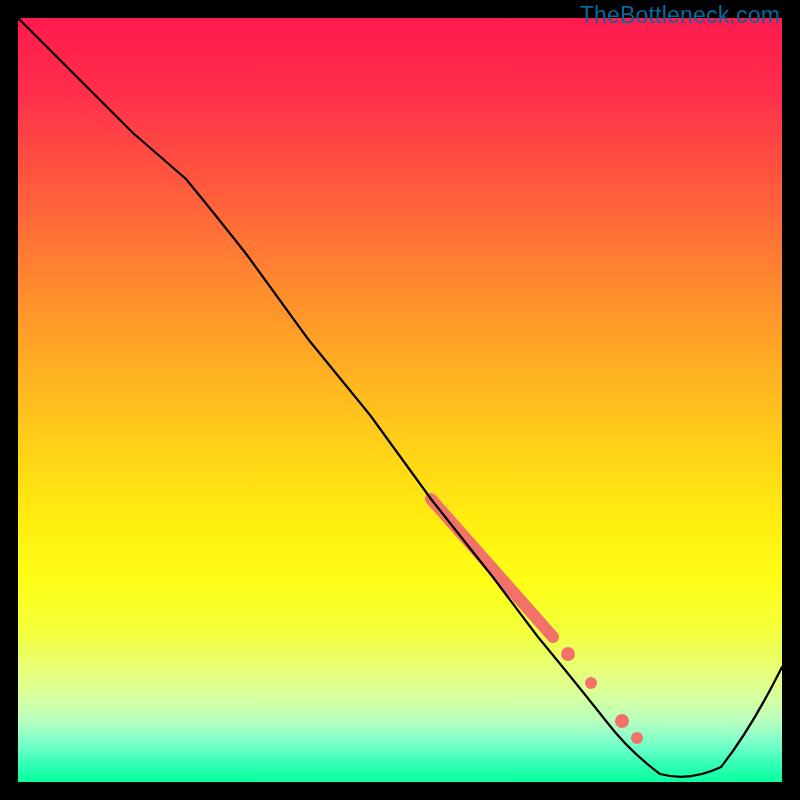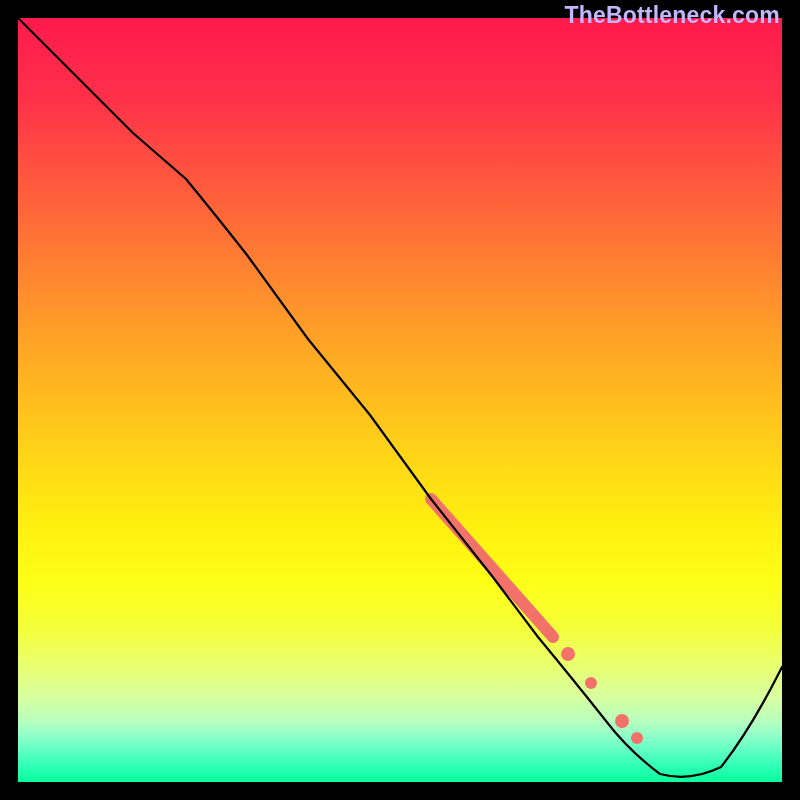--- a/index.html
+++ b/index.html
@@ -39,24 +39,24 @@
       #8fffc9 94%,
       #5effc3 96%,
       #2cffb4 98%,
       #0bff9e 100%
     );
   }
   .watermark {
     position: absolute;
     top: 2px;
     right: 20px;
-    color: #c4b5fd;
+    color: #0369a1;
     font-size: 23px;
     letter-spacing: 0.2px;
-    font-weight: 700;
+    font-weight: 400;
     pointer-events: none;
   }
   svg.curve {
     position: absolute;
     left: 0;
     top: 0;
     width: 764px;
     height: 764px;
     pointer-events: none;
   }

